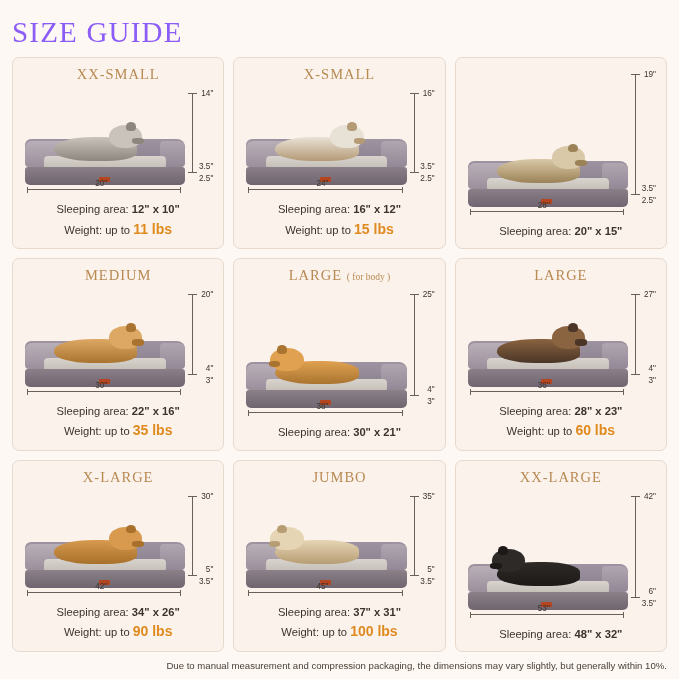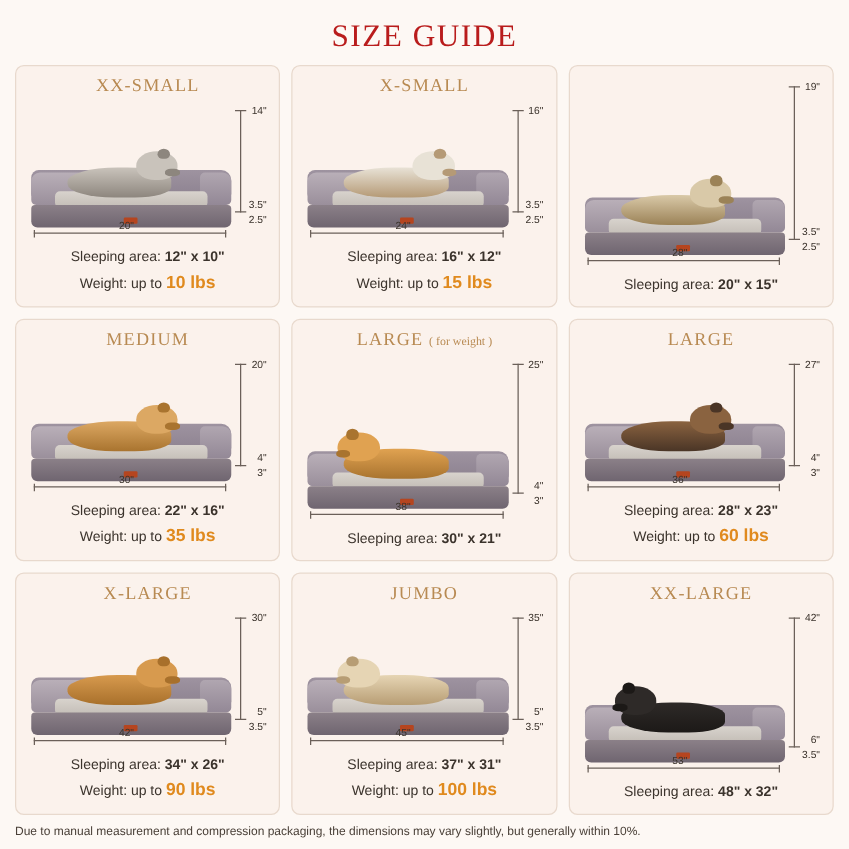--- a/index.html
+++ b/index.html
@@ -5,24 +5,23 @@
   html,body{margin:0;padding:0;}
   body{
     width:679px;height:679px;
     background:#fdf8f4;
     font-family:"Liberation Serif", serif;
     color:#4a4038;
     overflow:hidden;
   }
   .page{width:679px;height:679px;box-sizing:border-box;padding:10px 12px 8px 12px;display:flex;flex-direction:column;}
   .title{
-    text-align:center;
-    font-size:25px;
+    font-size:29px;
     letter-spacing:1.2px;
-    color:#b91c1c;
+    color:#8b5cf6;
     font-weight:normal;
     margin:6px 0 8px 0;
   }
   .subtitle{
     text-align:center;
     font-size:11.3px;
     color:#b07a4a;
     font-family:"Liberation Sans", sans-serif;
     margin-bottom:10px;
   }
@@ -147,21 +146,21 @@
     margin-bottom:2px;
   }
   .specs .row{white-space:nowrap;}
   .specs b{font-weight:bold;}
   .weight{
     color:#e08a1e;
     font-weight:bold;
     font-size:14px;
   }
   .footer{
-    text-align:left;
+    text-align:right;
     font-family:"Liberation Sans", sans-serif;
     font-size:9.6px;
     color:#4a4038;
     padding-top:8px;
   }
 </style>
 </head>
 <body>
 
 <div class="page">
@@ -204,21 +203,21 @@
     </div>
 
     <div class="specs">
       <div class="row">
         <span>Sleeping area:</span>
         <b>12" x 10"</b>
       </div>
       <div class="row">
         <span>Weight:</span>
         <span>up to</span>
-        <span class="weight">10 lbs</span>
+        <span class="weight">11 lbs</span>
       </div>
     </div>
   </div>
       <div class="card">
     <div class="card-title">
       <span>X-SMALL</span>
       <span class="note"></span>
     </div>
     <div class="art">
       <div class="bed">
@@ -340,21 +339,21 @@
       <div class="row">
         <span>Weight:</span>
         <span>up to</span>
         <span class="weight">35 lbs</span>
       </div>
     </div>
   </div>
       <div class="card">
     <div class="card-title">
       <span>LARGE</span>
-      <span class="note">( for weight )</span>
+      <span class="note">( for body )</span>
     </div>
     <div class="art">
       <div class="bed">
         <div class="back"></div>
         <div class="bolster-l"></div>
         <div class="bolster-r"></div>
         <div class="cushion"></div>
         <div class="base"></div>
         <div class="tag"></div>
         <div class="dog head-left">

